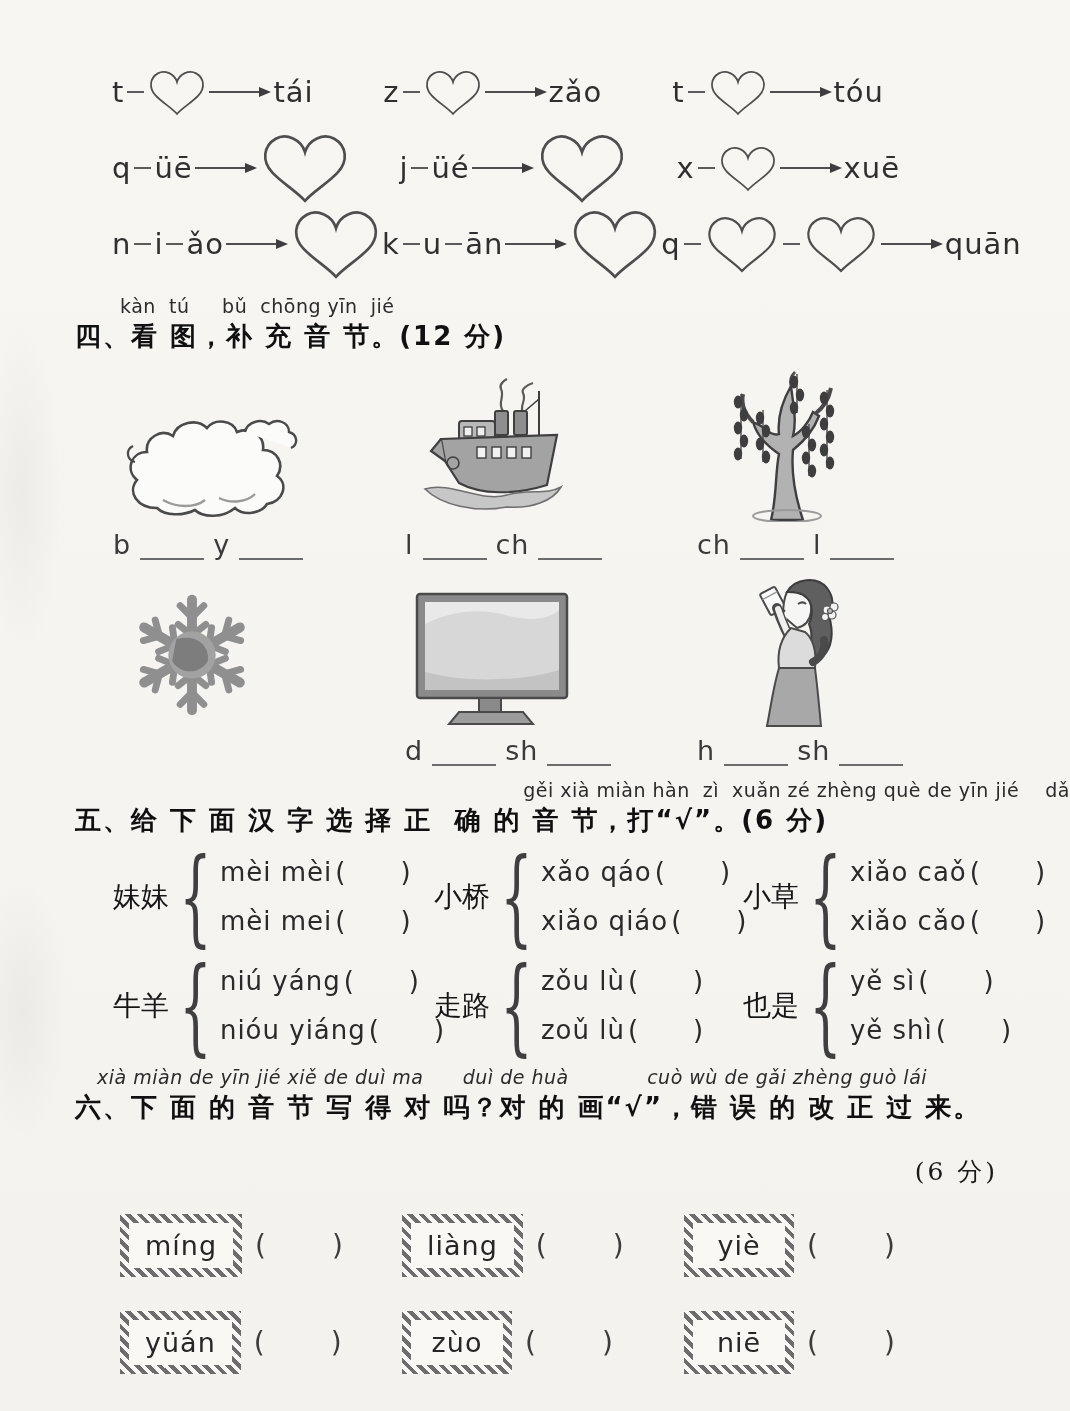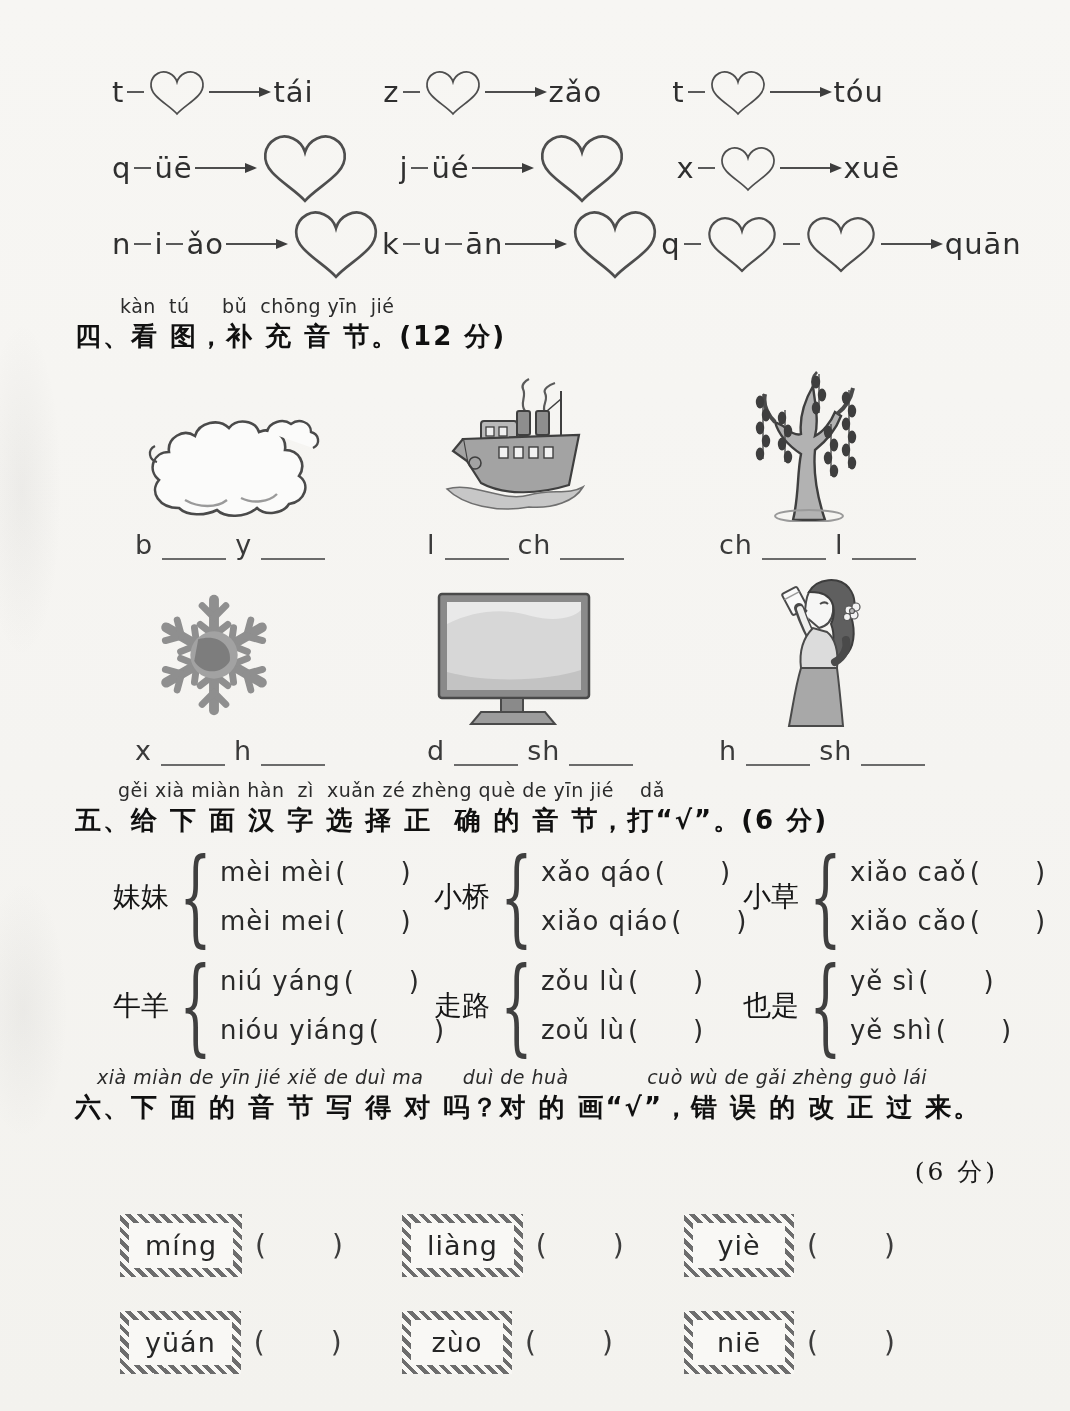--- a/index.html
+++ b/index.html
@@ -19,32 +19,32 @@
   .dash{display:inline-block;width:17px;height:0;border-top:2px solid #5a5a5a;margin:0 3px;}
   .heart svg,.arrow svg{display:block;}
   .arrow{margin:0 2px;}
   
   .sec-pinyin{font-size:19px;color:#2b2b2b;white-space:pre;letter-spacing:.5px;line-height:24px;}
   .sec-heading{font-size:26px;font-weight:700;color:#101010;letter-spacing:2px;line-height:36px;
                font-family:"DejaVu Sans",sans-serif;white-space:pre;}
   
   .s4{margin:12px 0 0 75px;}
   .s4 .sec-pinyin{margin-left:45px;}
-  .s4-grid{display:grid;grid-template-columns:292px 292px 292px;margin-left:60px;}
+  .s4-grid{display:grid;grid-template-columns:292px 292px 292px;margin-left:38px;}
   .s4-cell{padding-top:18px;}
   .s4-cell:nth-child(n+4){padding-top:16px;}
   .img-box{height:150px;display:flex;align-items:flex-end;padding-left:6px;}
   .s4-cell:nth-child(6) .img-box{padding-left:38px;}
   .blankline{margin-top:6px;font-size:27px;color:#3a3a3a;line-height:34px;}
   .bpart{letter-spacing:1px;}
   .blank{display:inline-block;width:64px;height:8px;border-bottom:2px solid #6b6b6b;
          margin:0 9px;position:relative;top:6px;}
   
   .s5{margin:10px 0 0 75px;}
-  .s5 .sec-pinyin{margin-left:43px;}
+  .s5 .sec-pinyin{margin-left:43px;text-align:right;}
   .s5-grid{display:grid;grid-template-columns:302px 290px auto;margin-left:38px;margin-top:14px;
            row-gap:8px;align-items:center;gap:19px;}
   .group{display:flex;align-items:center;}
   .g-hanzi{font-size:28px;color:#161616;font-family:"DejaVu Serif",serif;white-space:nowrap;}
   .g-brace{display:inline-block;font-size:102px;font-weight:200;color:#3f3f3f;
            font-family:"DejaVu Serif",serif;line-height:.88;
            transform:scaleX(.5) scaleY(1.02);margin:0 -8px 0 -6px;}
   .g-opts{display:flex;flex-direction:column;gap:15px;}
   .opt{font-size:26px;color:#2a2a2a;white-space:nowrap;letter-spacing:1px;line-height:34px;}
   .paren-gap{display:inline-block;width:54px;}
@@ -355,21 +355,20 @@
                 <line x1="74" y1="74" x2="74" y2="18" stroke="#8f8f8f" stroke-width="10" stroke-linecap="round"></line>
                 <line x1="74" y1="36" x2="62" y2="24" stroke="#8f8f8f" stroke-width="7" stroke-linecap="round"></line>
                 <line x1="74" y1="36" x2="86" y2="24" stroke="#8f8f8f" stroke-width="7" stroke-linecap="round"></line>
                 <line x1="74" y1="54" x2="60" y2="43" stroke="#8f8f8f" stroke-width="7" stroke-linecap="round"></line>
                 <line x1="74" y1="54" x2="88" y2="43" stroke="#8f8f8f" stroke-width="7" stroke-linecap="round"></line>
               </g>
               <circle cx="74" cy="74" r="24" fill="#a2a2a2"></circle>
               <path d="M58 58 C 78 52 92 64 90 80 C 82 94 62 94 54 80 Z" fill="#7d7d7d"></path>
             </svg>
           </div>
-          <div class="blankline"><span class="bpart">x</span><span class="blank"></span><span class="bpart">h</span><span class="blank"></span></div>
         </div>
         <div class="s4-cell">
           <div class="img-box">
             <svg width="162" height="138" viewBox="0 0 162 138">
     <rect x="6" y="4" width="150" height="104" rx="3" fill="#8a8a8a" stroke="#4a4a4a" stroke-width="2.5"></rect>
     <rect x="14" y="12" width="134" height="88" fill="#d7d7d7"></rect>
     <path d="M14 34 C 42 20 72 18 98 26 C 122 32 140 28 148 20 L148 12 L14 12 Z" fill="#e9e9e9"></path>
     <path d="M14 100 L148 100 L148 80 C 118 90 58 94 14 82 Z" fill="#c3c3c3"></path>
     <rect x="68" y="108" width="22" height="14" fill="#8a8a8a" stroke="#4a4a4a" stroke-width="2"></rect>
     <path d="M48 122 L112 122 L122 134 L38 134 Z" fill="#9c9c9c" stroke="#4a4a4a" stroke-width="2"></path>

